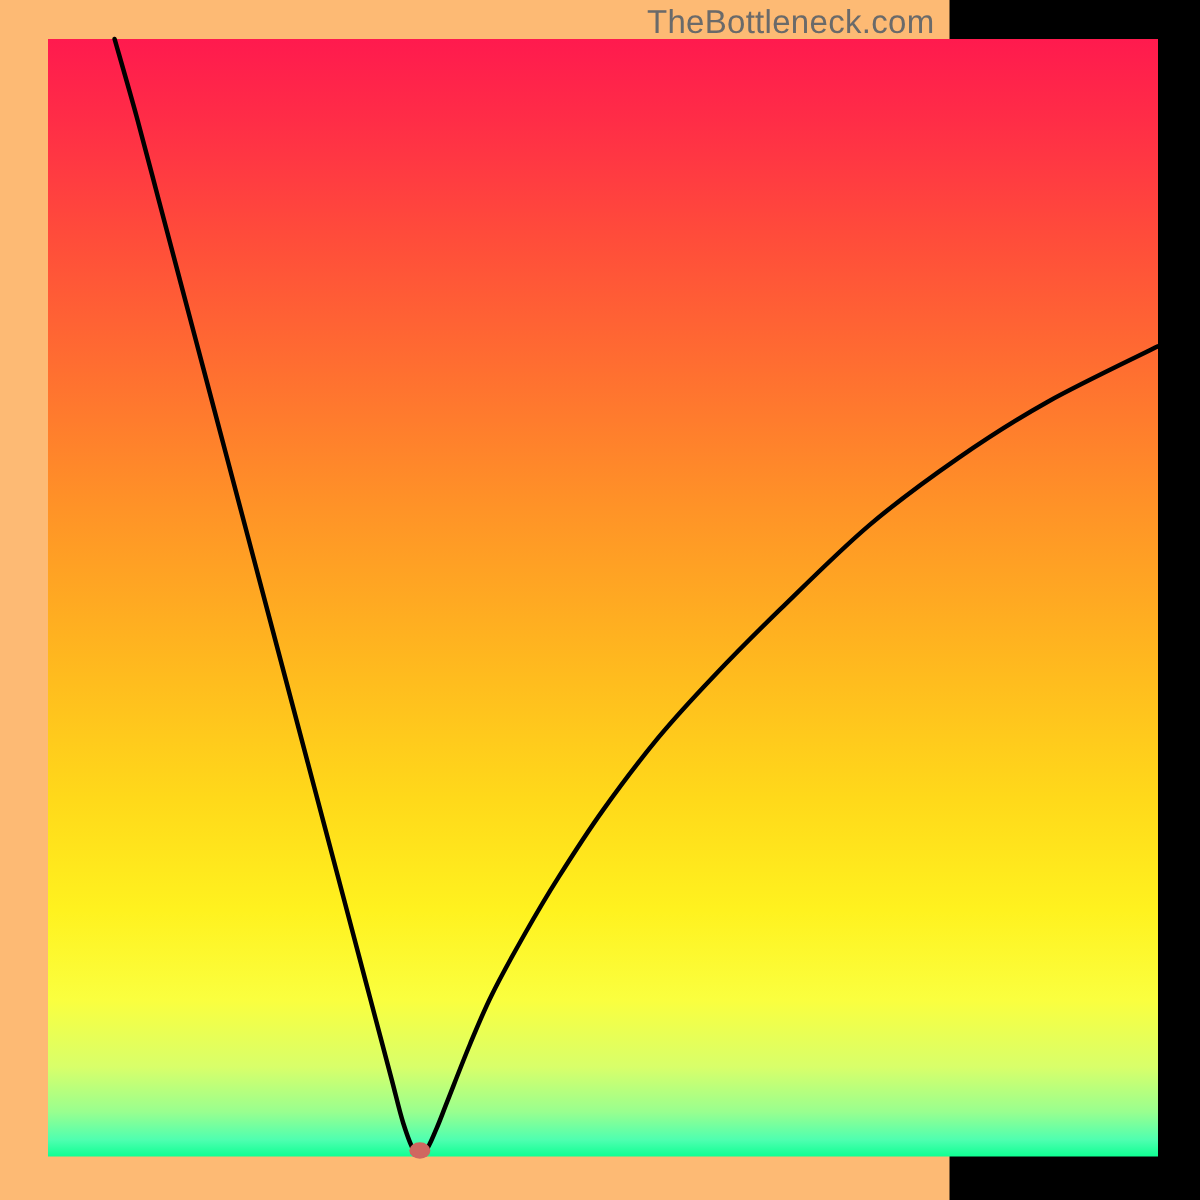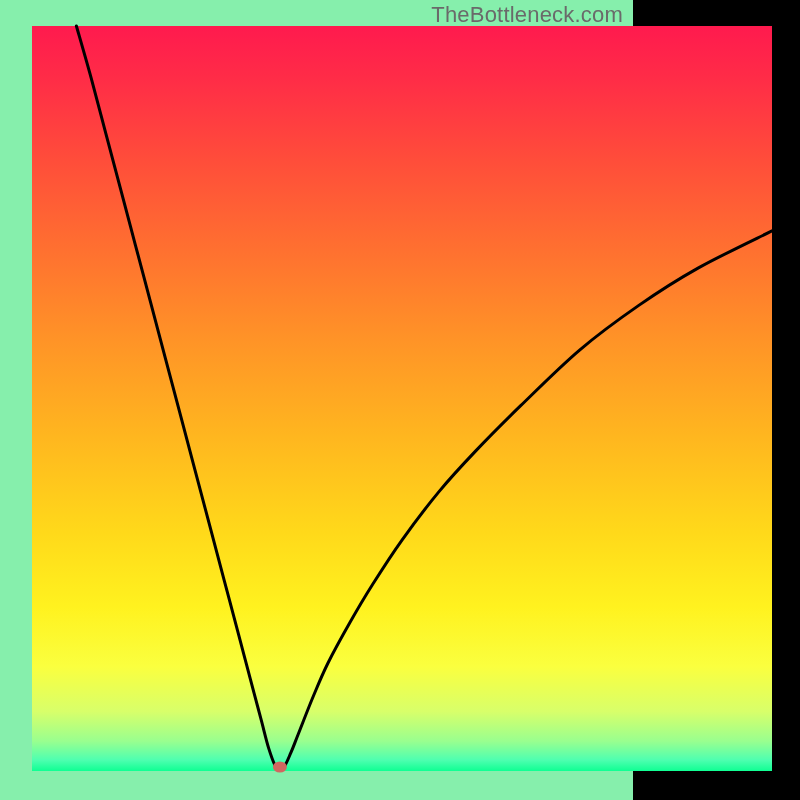--- a/index.html
+++ b/index.html
@@ -8,21 +8,21 @@
     width: 800px;
     height: 800px;
     background: #000;
     overflow: hidden;
     font-family: Arial, Helvetica, sans-serif;
   }
   .outer {
     position: relative;
     width: 633px;
     height: 800px;
-    background: #86efac;
+    background: #fdba74;
   }
   .watermark {
     position: absolute;
     top: 2px;
     right: 10px;
     color: #6a6a6a;
     font-size: 22px;
     font-weight: 500;
     letter-spacing: 0.2px;
     z-index: 20;

